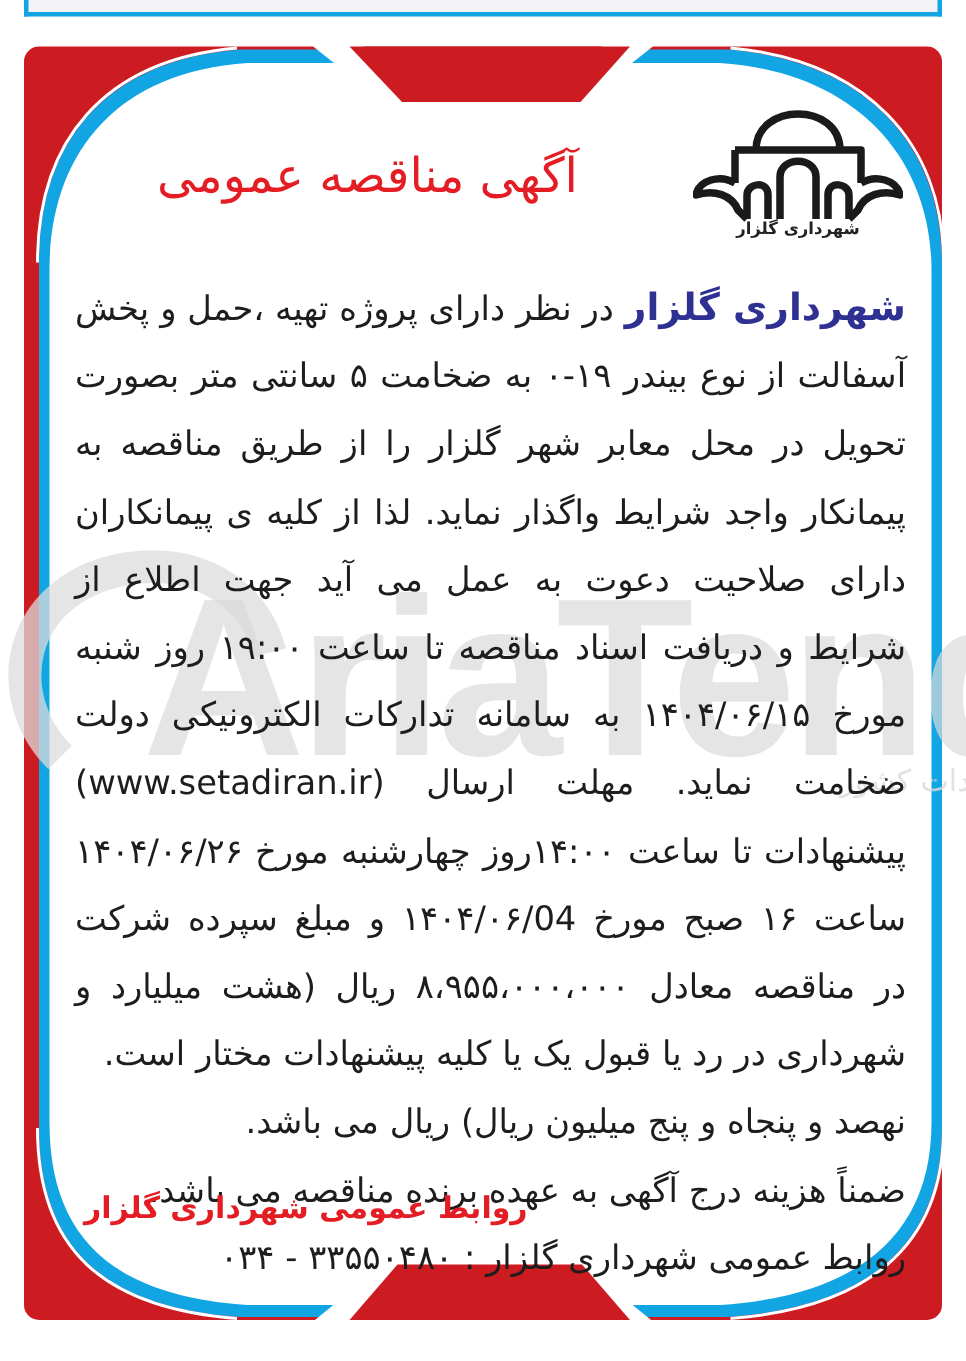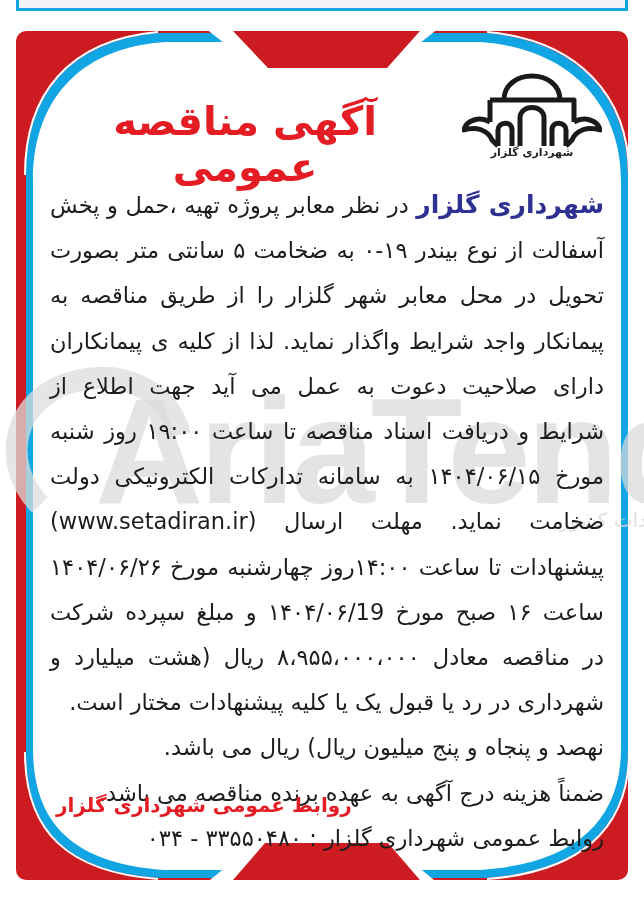--- a/index.html
+++ b/index.html
@@ -18,21 +18,21 @@
   }
   .logo {
     position: absolute; left: 462px; top: 60px; width: 140px; height: 110px;
   }
   .logo-caption {
     position: absolute; left: 462px; top: 146px; width: 140px; text-align: center;
     direction: rtl; font-size: 11px; font-weight: bold; color: #222;
   }
   .title {
     position: absolute; left: 60px; top: 98px; width: 370px; text-align: center;
-    direction: rtl; color: #e41c23; font-size: 40px; font-weight: bold;
+    direction: rtl; color: #e41c23; font-size: 32px; font-weight: normal;
     letter-spacing: 0px;
   }
   .body-text {
     position: absolute; left: 50px; top: 182px; width: 554px;
     direction: rtl; text-align: justify; text-align-last: right;
     font-size: 22.5px; line-height: 45.2px; color: #1d1d1b;
   }
   .body-text .line { display: block; white-space: nowrap; text-align: right; }
   .body-text .line.just { text-align: justify; text-align-last: justify; white-space: normal; }
   .highlight { color: #2e3192; font-weight: bold; font-size: 25px; }
@@ -112,30 +112,30 @@
 
     <path d="M 112 62 C 122 56, 136 60, 138 70 C 126 66, 114 70, 110 80 L 104 86"></path>
     <path d="M 104 86 L 104 70 C 104 62, 90 60, 90 70 L 90 86"></path>
   </g>
 </svg>
 <div class="logo-caption">شهرداری گلزار</div>
 
 <div class="title">آگهی مناقصه عمومی</div>
 
 <div class="body-text">
-  <span class="line just"><span class="highlight">شهرداری گلزار</span><span> در نظر معابر پروژه تهیه ،حمل و پخش</span></span>
+  <span class="line just"><span class="highlight">شهرداری گلزار</span><span> در نظر دارای پروژه تهیه ،حمل و پخش</span></span>
   <span class="line just">آسفالت از نوع بیندر ۱۹-۰ به ضخامت ۵ سانتی متر بصورت</span>
   <span class="line just">تحویل در محل معابر شهر گلزار را از طریق مناقصه به</span>
   <span class="line just">پیمانکار واجد شرایط واگذار نماید. لذا از کلیه ی پیمانکاران</span>
   <span class="line just">دارای صلاحیت دعوت به عمل می آید جهت اطلاع از</span>
   <span class="line just">شرایط و دریافت اسناد مناقصه تا ساعت ۱۹:۰۰ روز شنبه</span>
   <span class="line just">مورخ ۱۴۰۴/۰۶/۱۵ به سامانه تدارکات الکترونیکی دولت</span>
   <span class="line just"><span>ضخامت نماید. مهلت ارسال</span> <span class="ltr">(www.setadiran.ir)</span></span>
   <span class="line just">پیشنهادات تا ساعت ۱۴:۰۰روز چهارشنبه مورخ ۱۴۰۴/۰۶/۲۶</span>
-  <span class="line just">ساعت ۱۶ صبح مورخ ۱۴۰۴/۰۶/19 و مبلغ سپرده شرکت</span>
+  <span class="line just">ساعت ۱۶ صبح مورخ ۱۴۰۴/۰۶/04 و مبلغ سپرده شرکت</span>
   <span class="line just">در مناقصه معادل ۸،۹۵۵،۰۰۰،۰۰۰ ریال (هشت میلیارد و</span>
   <span class="line">شهرداری در رد یا قبول یک یا کلیه پیشنهادات مختار است.</span>
   <span class="line">نهصد و پنجاه و پنج میلیون ریال) ریال می باشد.</span>
   <span class="line">ضمناً هزینه درج آگهی به عهده برنده مناقصه می باشد.</span>
   <span class="line">روابط عمومی شهرداری گلزار : ۳۳۵۵۰۴۸۰ - ۰۳۴</span>
 </div>
 
 <div class="footer-sig">روابط عمومی شهرداری گلزار</div>
 
 </body></html>

